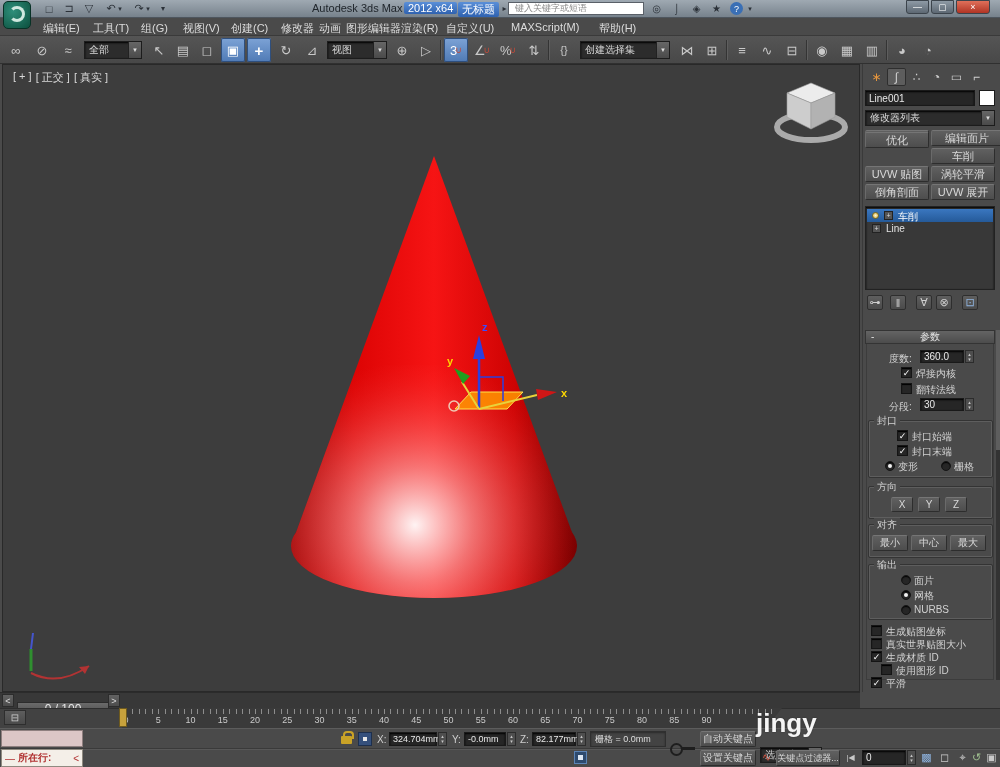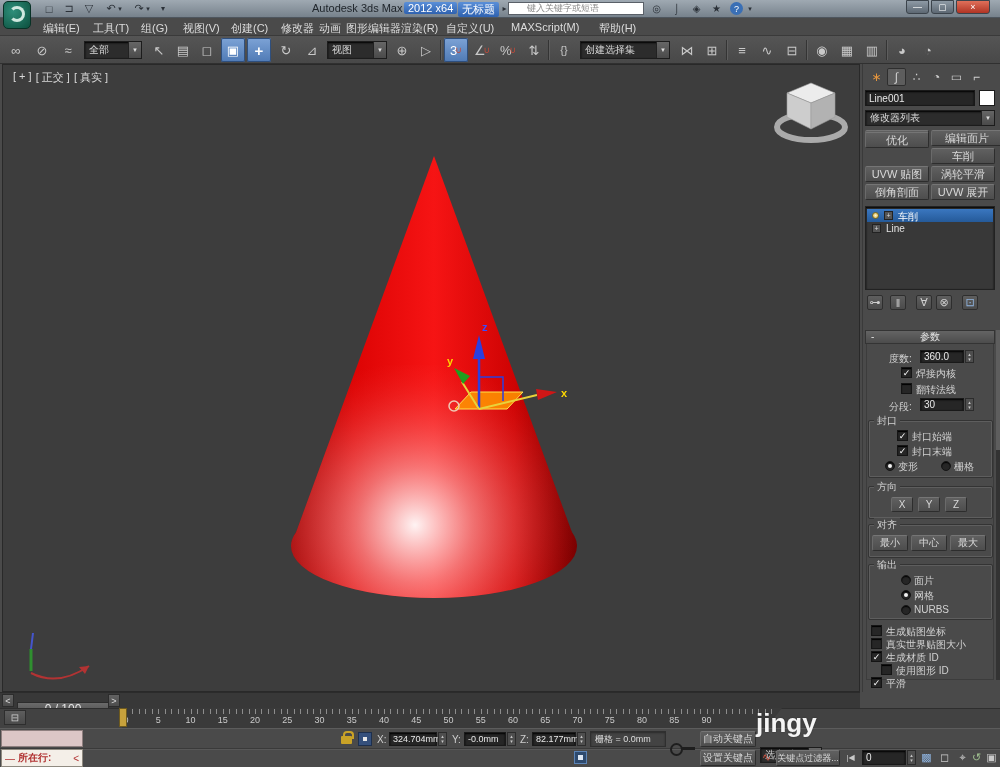--- a/index.html
+++ b/index.html
@@ -5,21 +5,21 @@
 *{margin:0;padding:0;box-sizing:border-box;font-family:"Liberation Sans",sans-serif;}
 html,body{width:1000px;height:767px;}
 body{position:relative;background:#4a4a4a;overflow:hidden;color:#d6d6d6;font-size:11px;}
 .abs{position:absolute;}
 i{font-style:normal;}
 
 #titlebar{position:absolute;left:0;top:0;width:1000px;height:18px;background:linear-gradient(#9fa9b2,#77828c);border-bottom:1px solid #4e565e;}
 .qa-ico{position:absolute;top:1px;width:18px;height:15px;display:flex;align-items:center;justify-content:center;color:#2b3138;font-size:11px;}
 .title-text{position:absolute;top:2px;font-size:11px;color:#20262c;white-space:nowrap;}
 .blue-chip{background:linear-gradient(#5a8fd8,#2f62b0);color:#fff;padding:0 4px;border-radius:2px;}
-#searchbox{position:absolute;left:508px;top:2px;width:136px;height:13px;background:#fff;border:1px solid #5a6068;font-size:9px;color:#8a8a8a;padding:0 18px;display:flex;align-items:center;}
+#searchbox{position:absolute;left:508px;top:2px;width:136px;height:13px;background:#fff;border:1px solid #5a6068;font-size:9px;color:#8a8a8a;padding:0 6px;display:flex;align-items:center;}
 .tb-tool{position:absolute;top:1px;width:17px;height:15px;display:flex;align-items:center;justify-content:center;color:#2b3138;font-size:10px;}
 .winbtn{position:absolute;top:0;width:23px;height:14px;display:flex;align-items:center;justify-content:center;font-size:9px;color:#fff;background:linear-gradient(#8e9aa5,#5d6873);border:1px solid #3c444c;border-radius:0 0 3px 3px;}
 .winbtn.close{background:linear-gradient(#e0705a,#b03424);}
 
 #menubar{position:absolute;left:0;top:18px;width:1000px;height:18px;background:#4a4a4a;border-bottom:1px solid #3a3a3a;}
 .menu-item{position:absolute;top:2px;font-size:11px;color:#dcdcdc;padding:1px 3px;cursor:default;}
 
 #toolbar{position:absolute;left:0;top:36px;width:1000px;height:28px;background:linear-gradient(#555,#484848);border-bottom:1px solid #303030;}
 .tbi{position:absolute;top:2px;width:24px;height:24px;display:flex;align-items:center;justify-content:center;color:#c9c9c9;font-size:13px;border-radius:2px;}
 .tbi.on{background:linear-gradient(#7da3d6,#4f7ab5);box-shadow:inset 0 0 0 1px #2f4f7d;color:#fff;}

